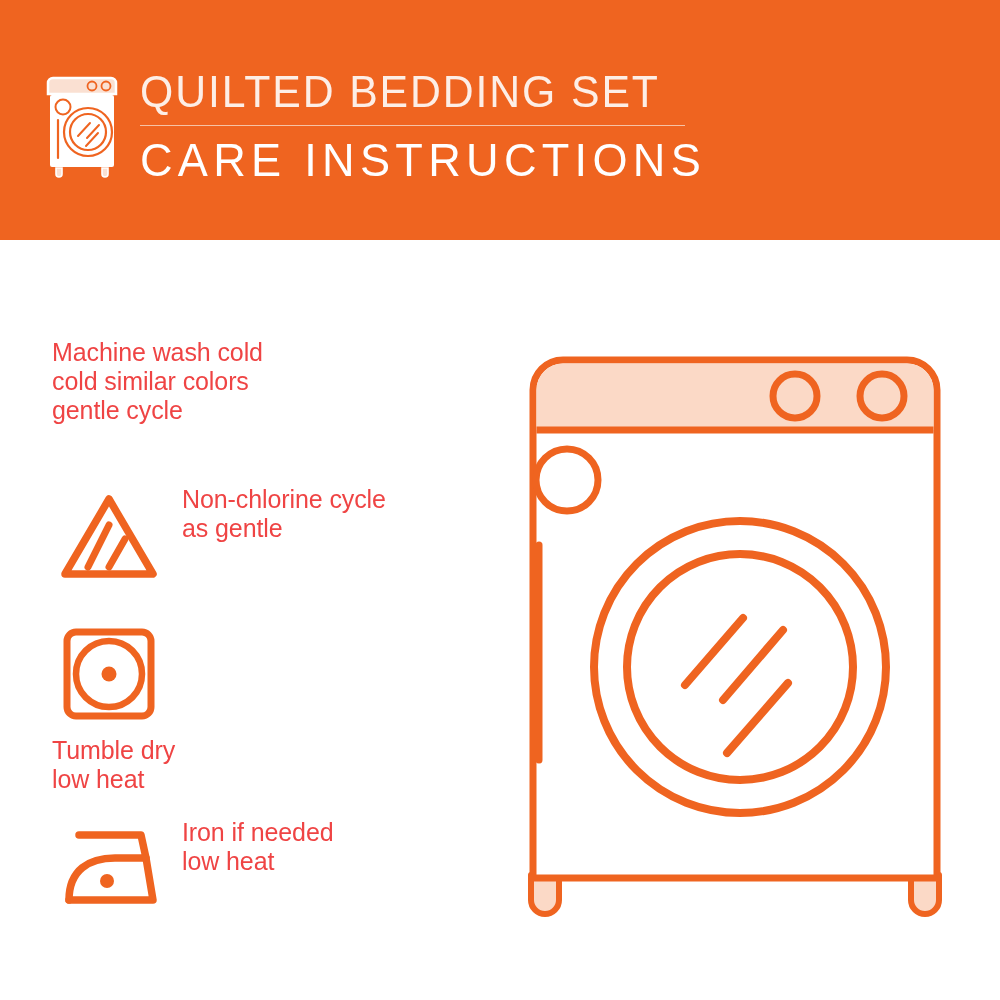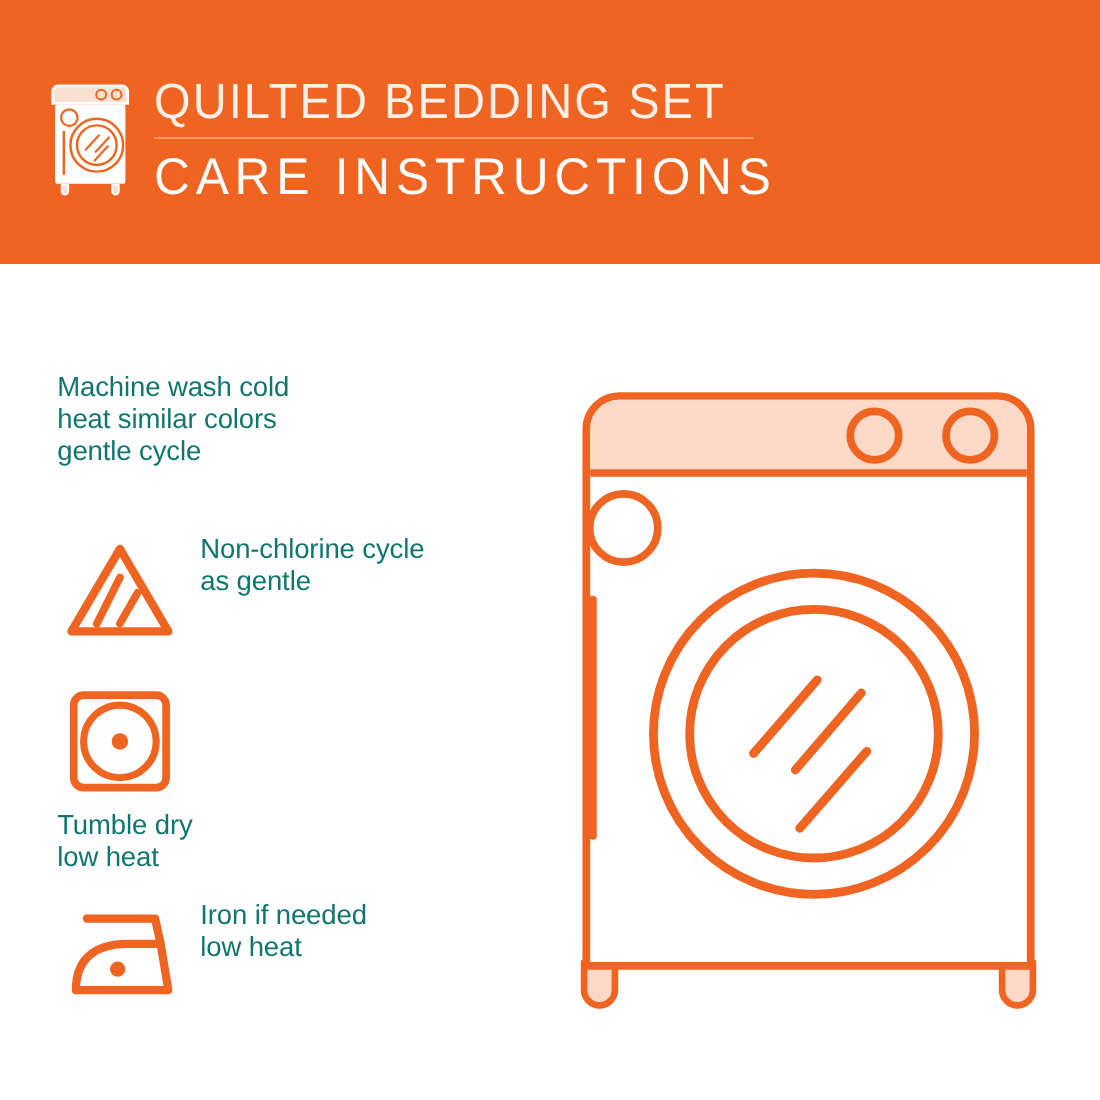--- a/index.html
+++ b/index.html
@@ -86,21 +86,21 @@
     flex: 0 0 130px;
     display: flex;
     align-items: center;
     justify-content: center;
   }
   .care-text {
     padding-left: 8px;
     font-family: "Liberation Sans", sans-serif;
     font-size: 25px;
     line-height: 29px;
-    color: #0f766e;
+    color: #ef4444;
     font-weight: 400;
     letter-spacing: -0.1px;
   }
   .care-text div { white-space: nowrap; }
 
   #row-wash   { top: 338px; }
   #row-bleach { top: 485px; }
   #row-dry    { top: 606px; flex-direction: column; }
   #row-iron   { top: 818px; }
 
@@ -148,21 +148,21 @@
     <div id="header-text">
       <div class="title-line1">QUILTED BEDDING SET</div>
       <div class="title-divider"></div>
       <div class="title-line2">CARE INSTRUCTIONS</div>
     </div>
   </div>
 
   <div class="care-row" id="row-wash">
     <div class="care-text">
       <div>Machine wash cold</div>
-      <div>heat similar colors</div>
+      <div>cold similar colors</div>
       <div>gentle cycle</div>
     </div>
   </div>
 
   <div class="care-row" id="row-bleach">
     <div class="care-symbol">
       <svg viewBox="0 0 120 100" width="120" height="100">
         <path d="M60 14 L104 89 H16 Z" fill="none" stroke="#ef6420" stroke-width="7.5" stroke-linejoin="round"></path>
         <line x1="60" y1="40" x2="39" y2="82" stroke="#ef6420" stroke-width="7" stroke-linecap="round"></line>
         <line x1="76" y1="54" x2="60" y2="82" stroke="#ef6420" stroke-width="7" stroke-linecap="round"></line>

